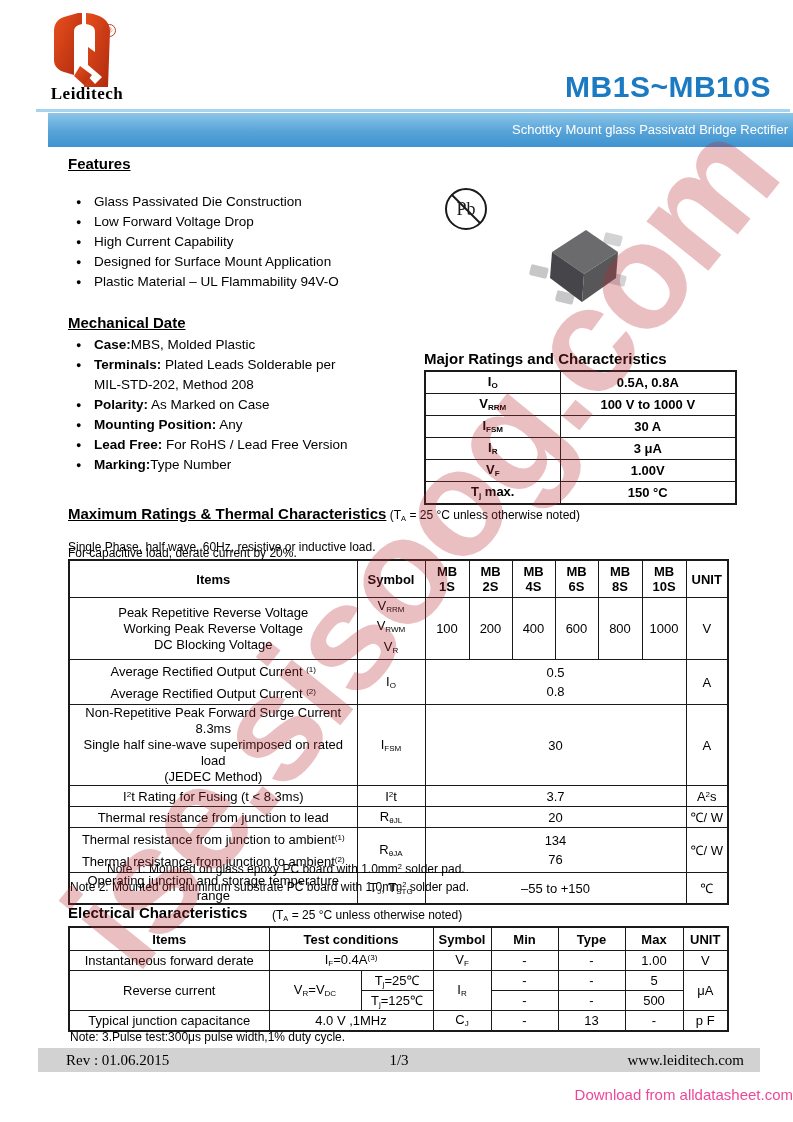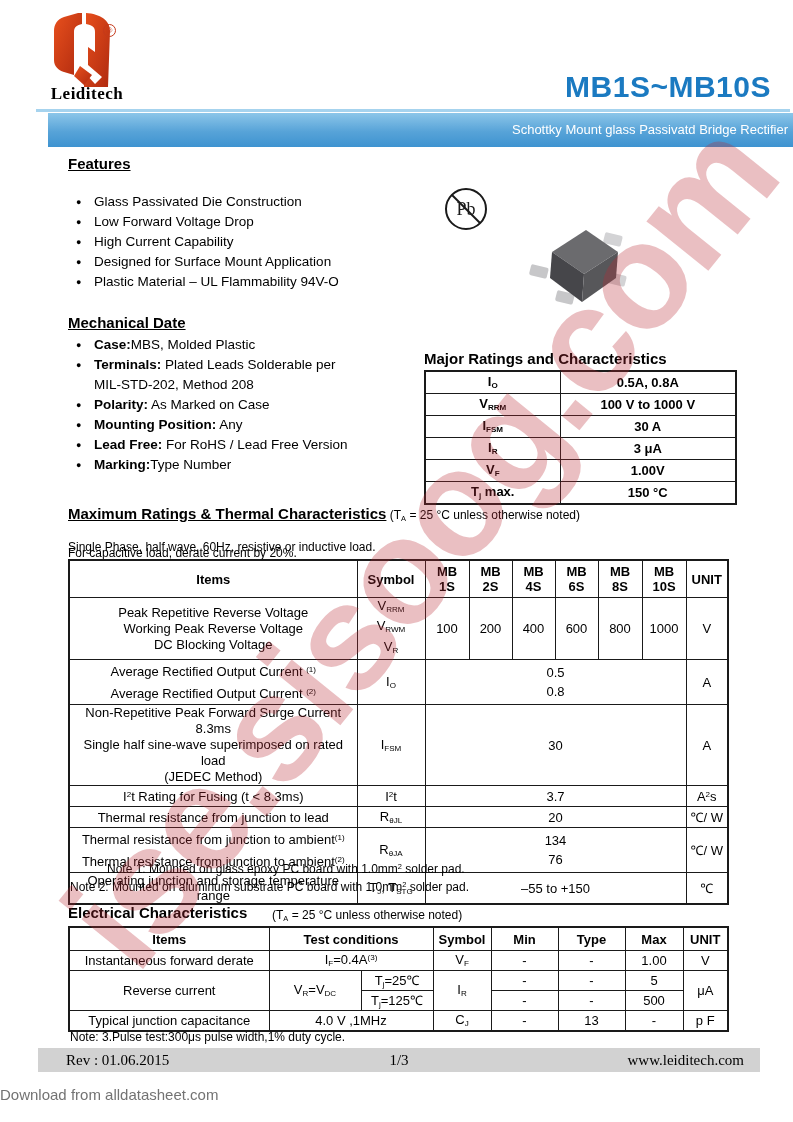--- a/index.html
+++ b/index.html
@@ -73,21 +73,21 @@
   .elec-tbl { width:659px; }
   .elec-tbl tr.hdr td { height:22px; font-weight:bold; }
   .note3 { left:70px; top:1030px; }
 
   
   .footer-bar { left:38px; top:1048px; width:722px; height:24px; background:#d2d2d2;
     font-family:"Liberation Serif", serif; font-size:15px; line-height:24px; }
   .footer-rev { position:absolute; left:28px; }
   .footer-page { position:absolute; left:0; width:100%; text-align:center; }
   .footer-site { position:absolute; right:16px; }
-  .download-text { left:0; top:1086px; width:100%; text-align:left; color:#737373; font-size:15px; }
+  .download-text { left:0; top:1086px; width:100%; text-align:right; color:#ec4899; font-size:15px; }
 
   
   .watermark {
     left:420px; top:545px; width:0; height:0; z-index:20; pointer-events:none;
     display:flex; align-items:center; justify-content:center;
   }
   .watermark span {
     display:block; white-space:nowrap;
     transform:rotate(-51deg); transform-origin:center;
     font-size:150px; font-weight:bold; letter-spacing:-4px;

